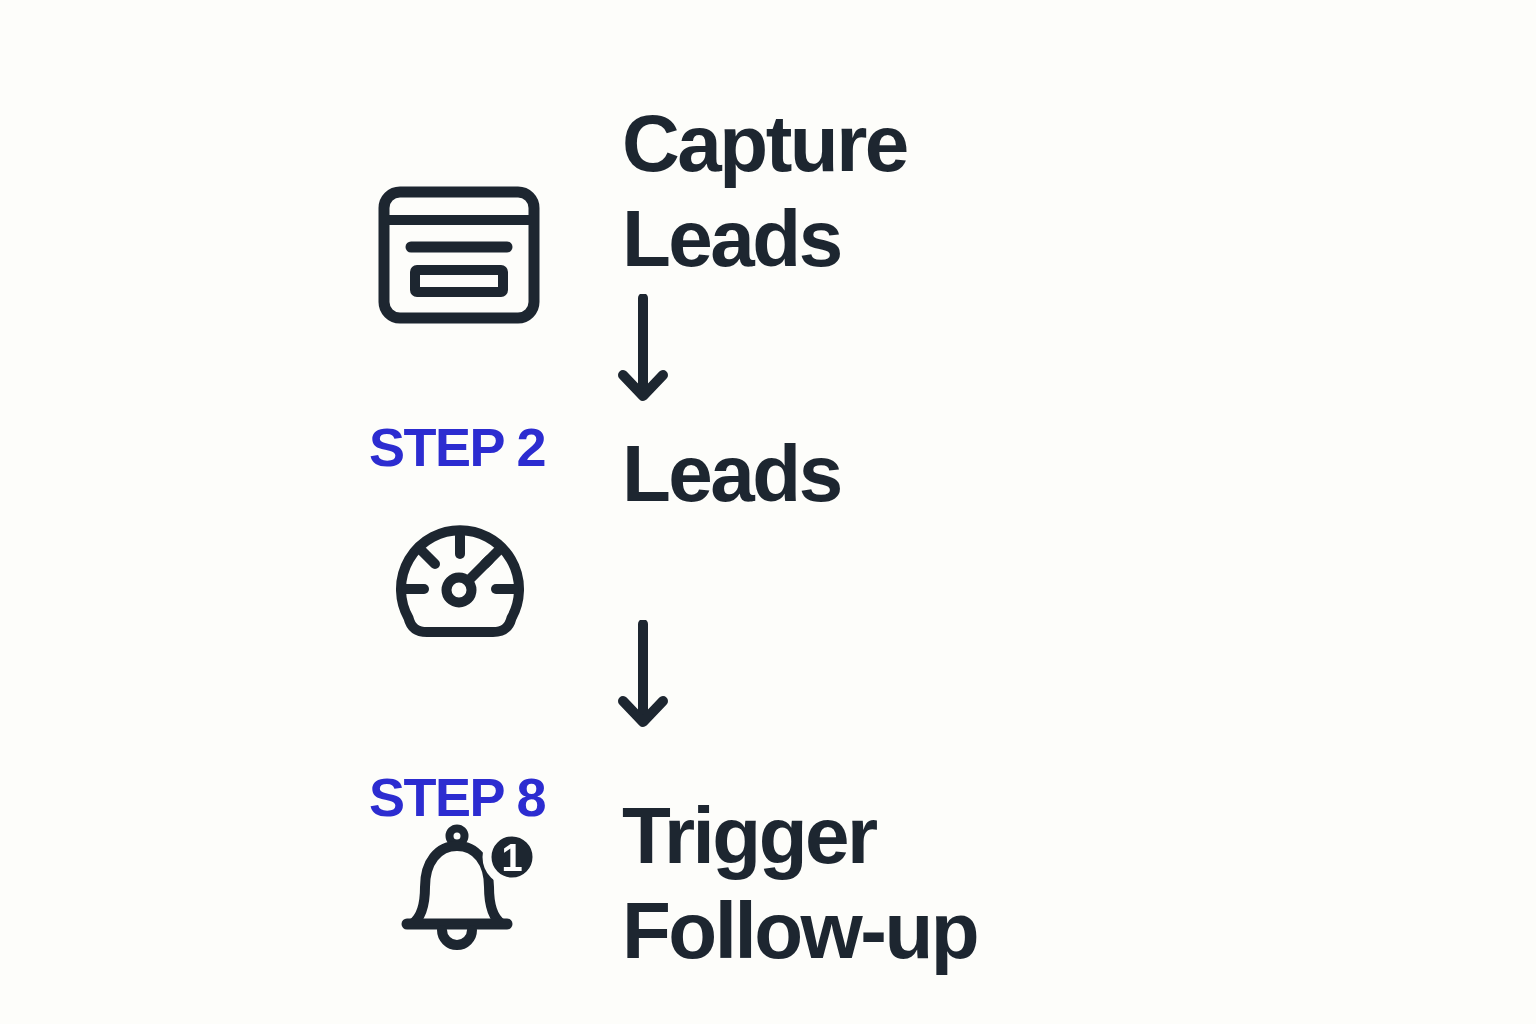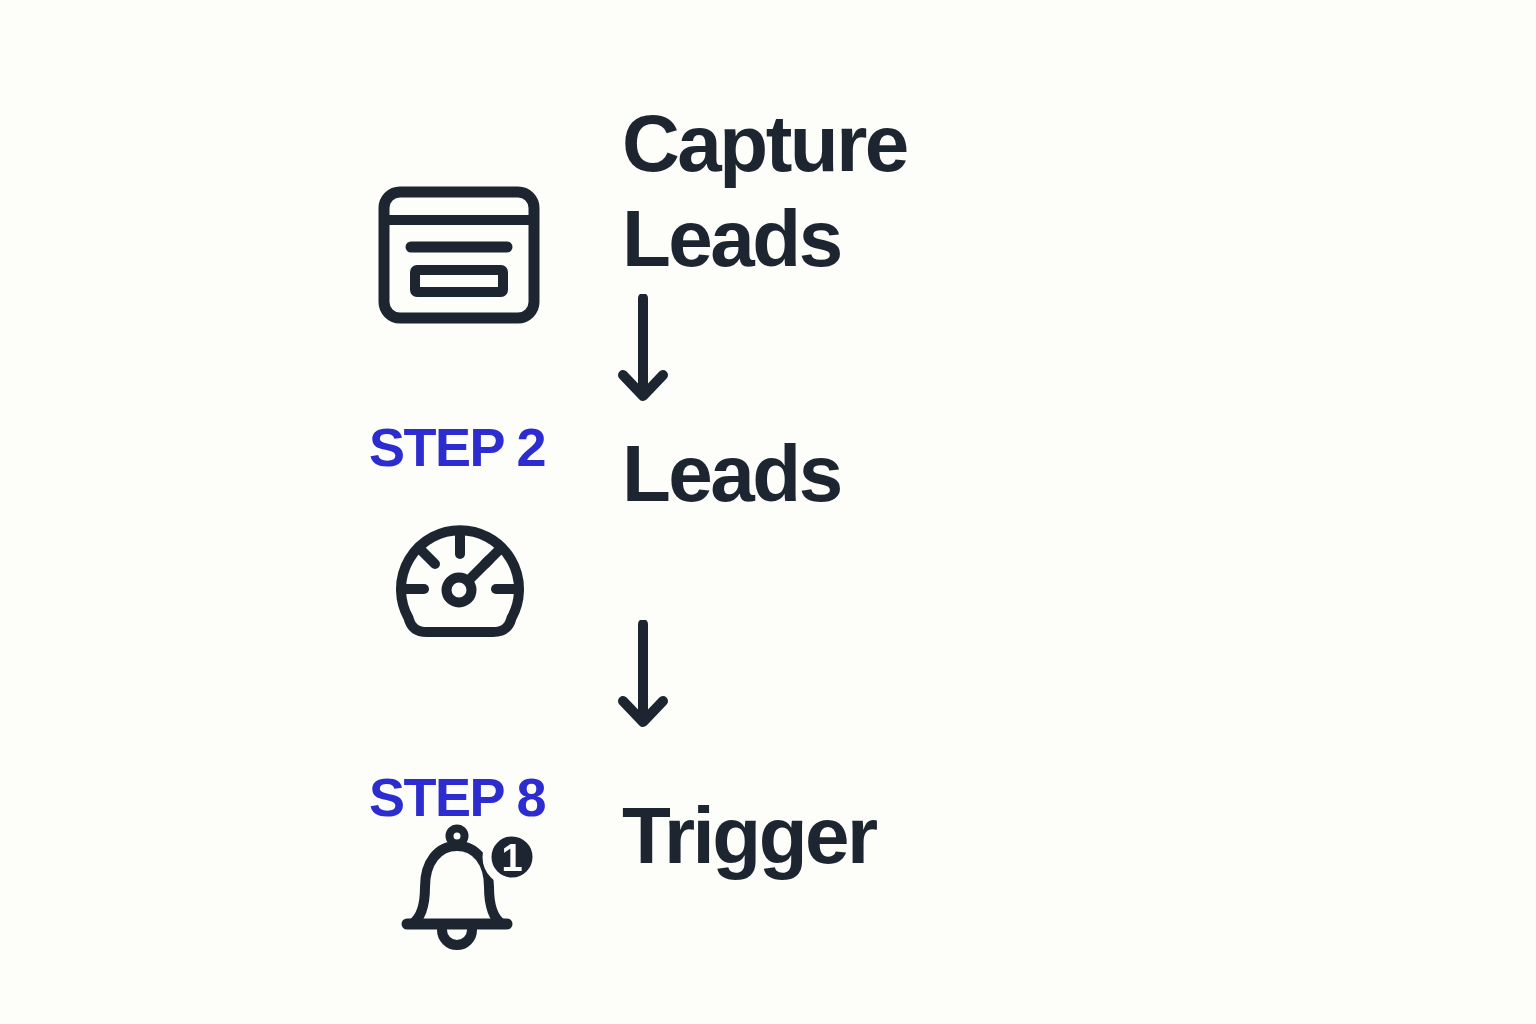--- a/index.html
+++ b/index.html
@@ -112,15 +112,16 @@
     <line x1="9" y1="100" x2="109" y2="100" stroke="currentColor" stroke-width="11" stroke-linecap="round"></line>
     <path d="M 44 106 A 15 15 0 0 0 74 106" stroke="currentColor" stroke-width="10" stroke-linecap="round"></path>
     <g>
       <circle cx="114" cy="33" r="25" fill="currentColor" stroke="#fdfdfa" stroke-width="9"></circle>
       <text class="badge-num" x="114" y="47">1</text>
     </g>
   </svg>
 
   <div id="title-3" class="step-title">
     <div>Trigger</div>
+    <div>Follow-up</div>
   </div>
 
 </div>
 
 </body></html>

